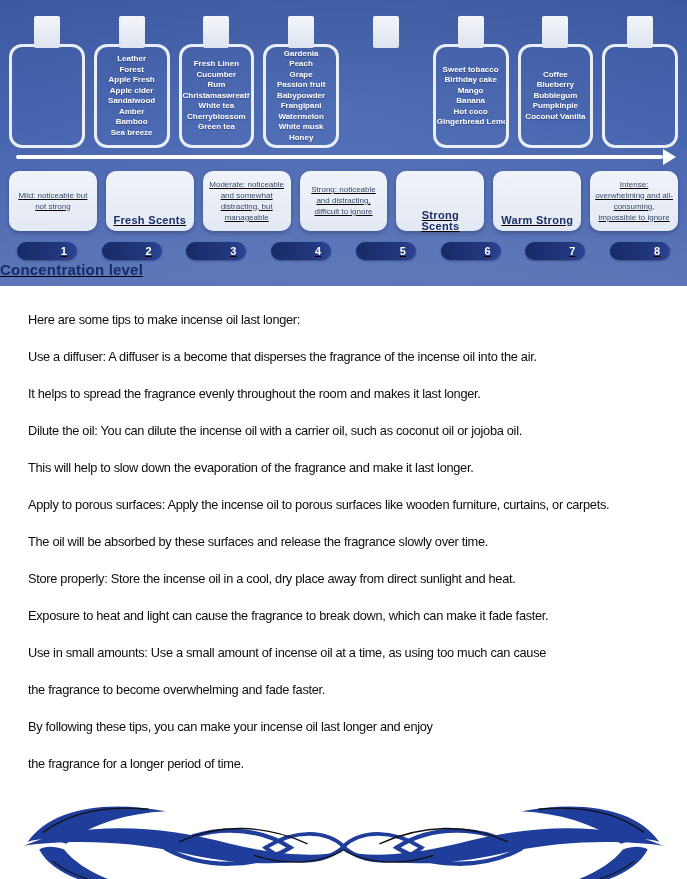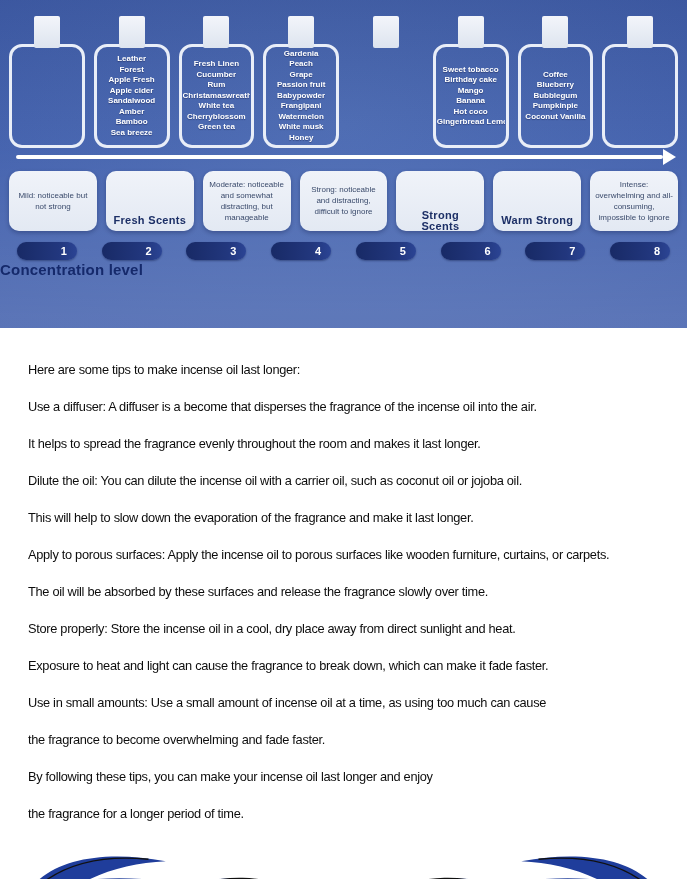--- a/index.html
+++ b/index.html
@@ -1,24 +1,25 @@
 <!DOCTYPE html>
 <html><head>
 <meta charset="utf-8">
 <style>
   * { margin: 0; padding: 0; box-sizing: border-box; }
   html, body { width: 687px; height: 879px; background: #ffffff; overflow: hidden;
                font-family: "Liberation Sans", sans-serif; }
 
   
   .panel {
-    width: 687px; height: 328px; overflow: hidden; position: relative;
+    width: 687px; height: 286px; overflow: hidden; position: relative;
     background:
       linear-gradient(180deg, rgba(10,16,50,0.10) 0%, rgba(255,255,255,0.02) 45%, rgba(255,255,255,0.14) 96%),
       radial-gradient(130% 160% at 50% 38%, #4d6cb4 0%, #3f5dab 55%, #2d4a9c 100%);
+    text-decoration: underline;
   }
 
   .bottles-row { display: flex; gap: 9px; padding: 16px 9px 0; height: 148px; }
   .bottle { position: relative; flex: 1; height: 132px; }
   .bottle-cap {
     width: 26px; height: 32px; margin: 0 auto; position: relative; z-index: 2;
     background: linear-gradient(180deg, #f3f5fa 0%, #dde4ef 100%);
     border-radius: 2px;
   }
   .bottle-body {
@@ -66,21 +67,21 @@
 
   .axis-label {
     margin: 1px 0 0 0; font-size: 15px; font-weight: bold; color: #15296b;
     letter-spacing: 0.2px;
   }
 
   
   .tips { padding: 27px 28px 0; }
   .tip-line {
     font-size: 12.8px; letter-spacing: -0.3px; line-height: 14px;
-    color: #0d0d0d; white-space: nowrap; margin: 8px 0 23px;
+    color: #0d0d0d; white-space: nowrap; margin: 0 0 23px;
   }
 
   
   .flourish { display: block; width: 687px; height: 92px; margin-top: 2px; }
 </style>
 </head>
 <body>
 
 <div class="panel">
   <div class="bottles-row" id="bottles-row">

